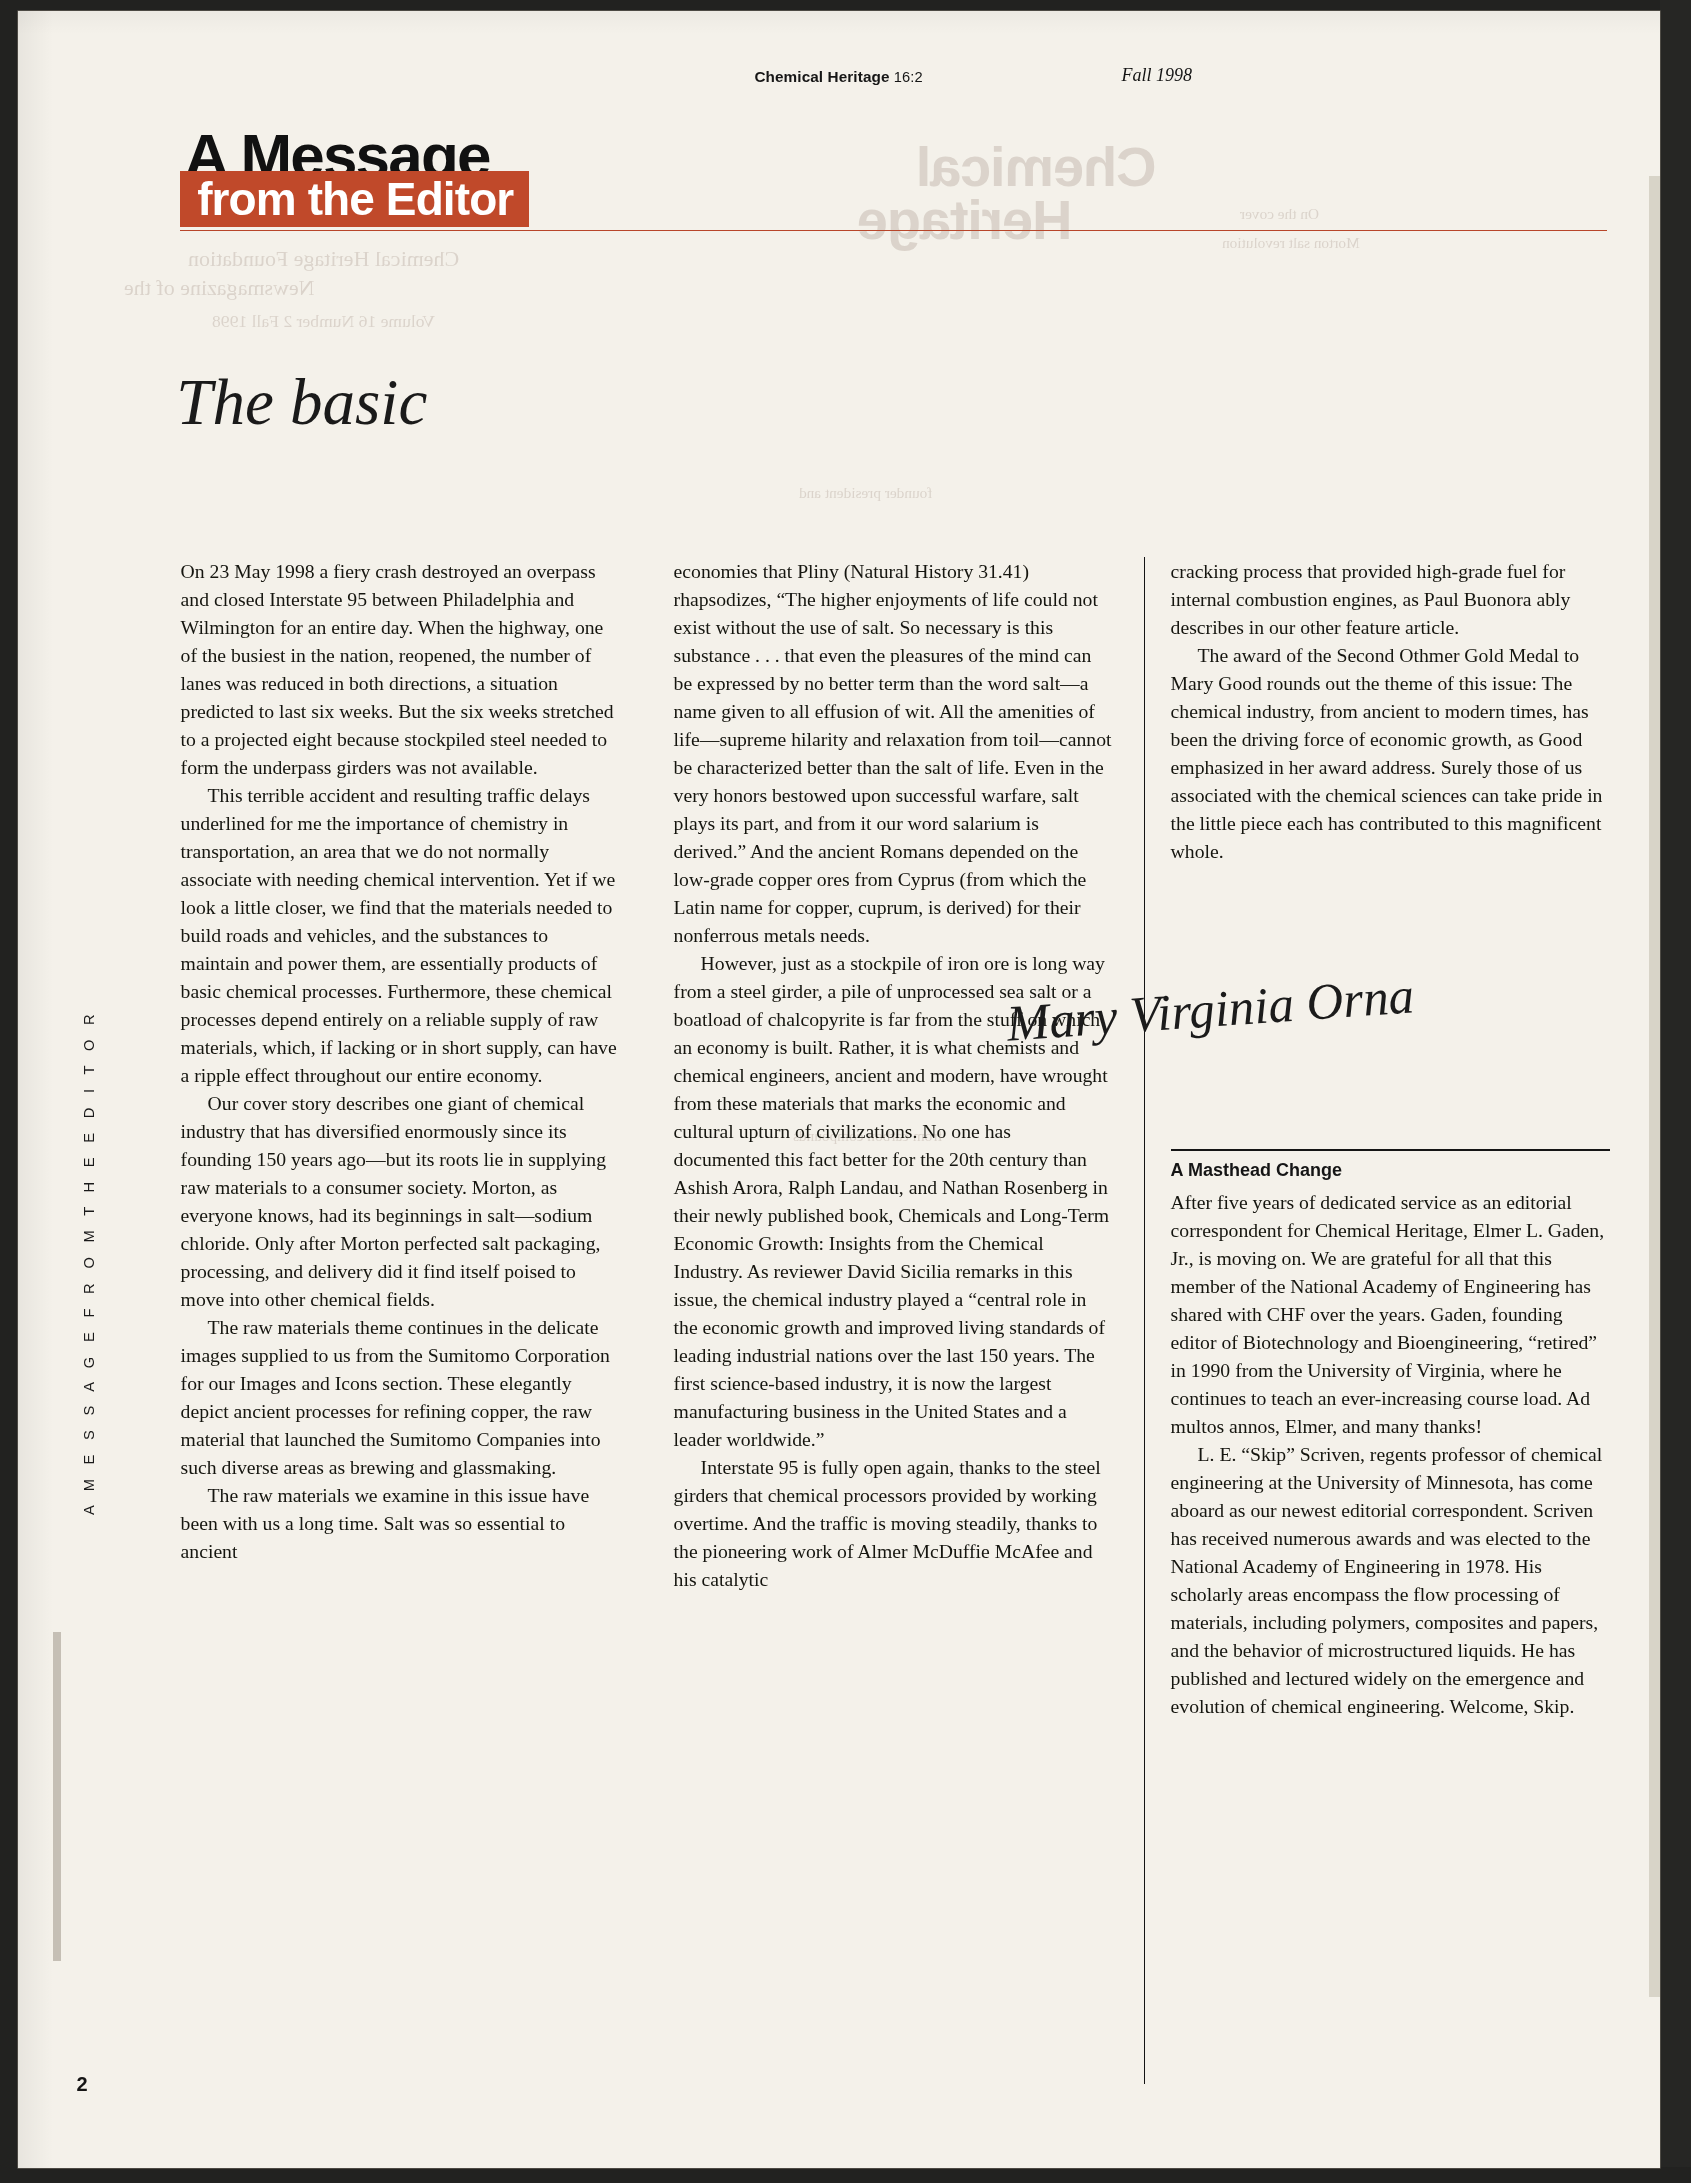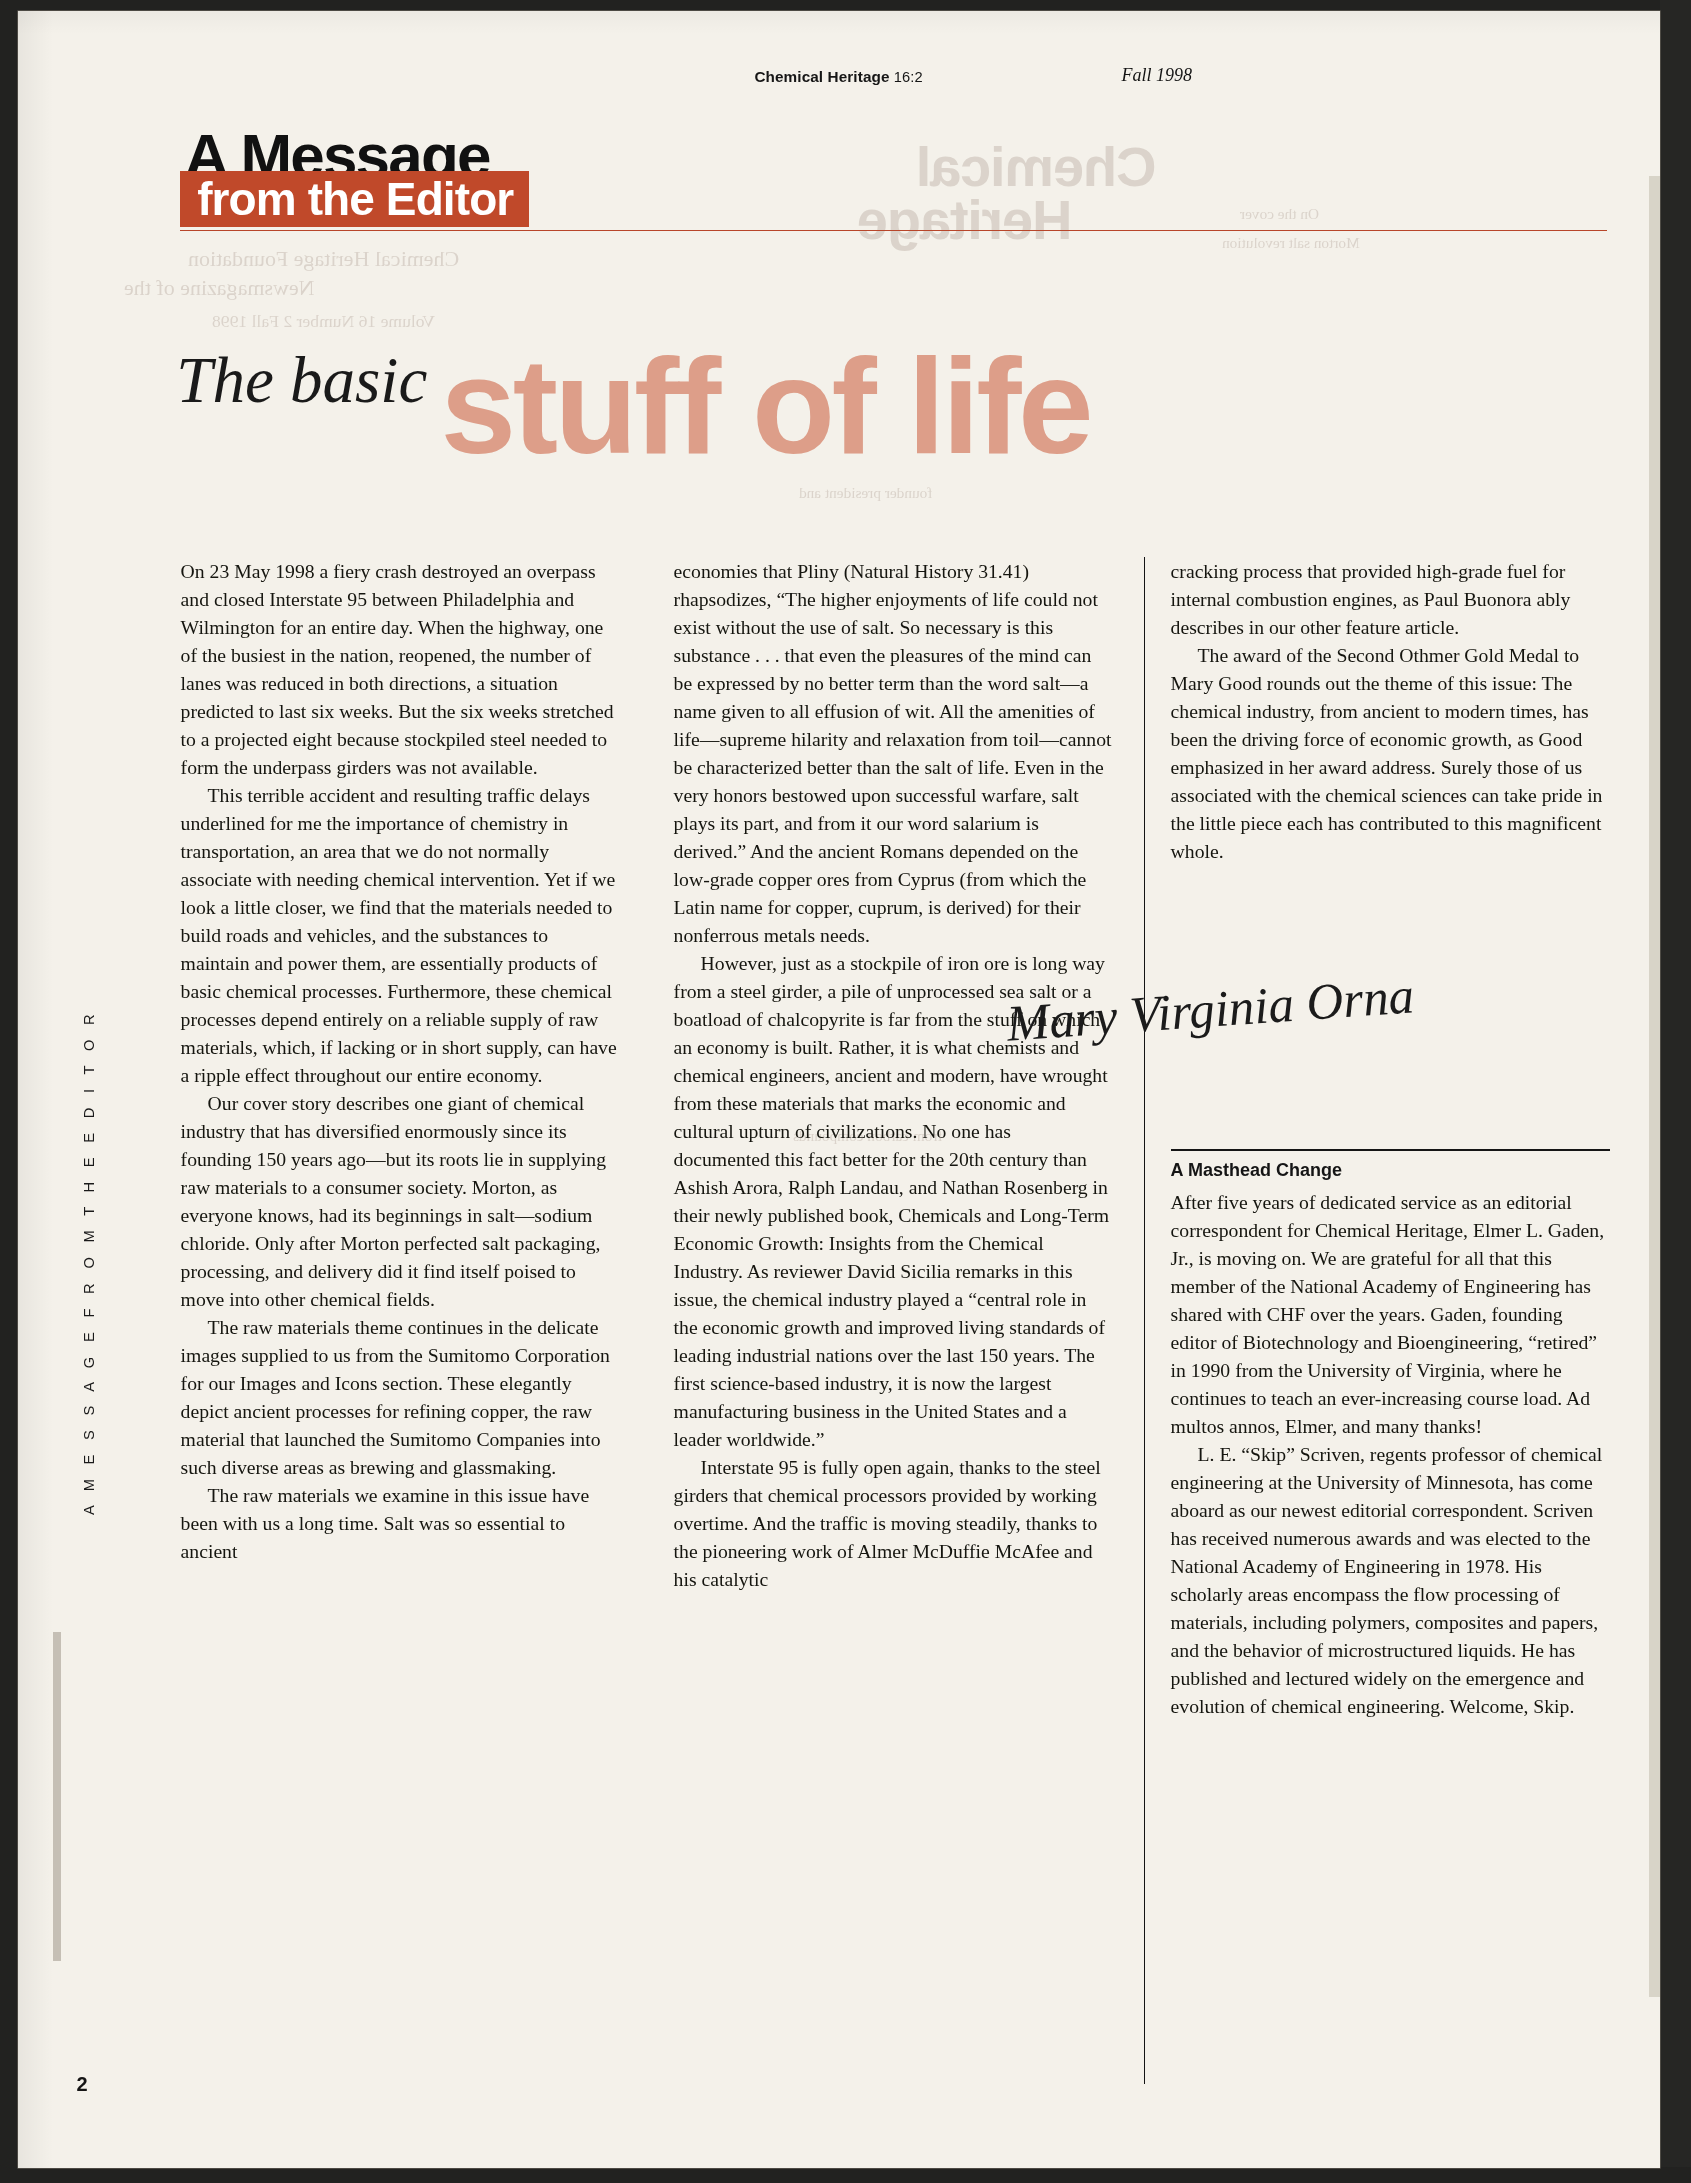--- a/index.html
+++ b/index.html
@@ -172,21 +172,21 @@
   .headline-wrap {
     position: absolute;
     top: 329px;
     left: 147px;
     width: 1457px;
     height: 194px;
   }
   .headline-script {
     position: absolute;
     left: 11.7px;
-    top: 3px;
+    top: 25px;
     font-family: "Liberation Serif", serif;
     font-style: italic;
     font-size: 65px;
     color: #1a1a1a;
     letter-spacing: 0px;
     z-index: 3;
   }
   .headline-big {
     position: absolute;
     left: 276px;
@@ -334,21 +334,20 @@
     </div>
     <div class="issue-date">Fall 1998</div>
 
     <div class="mast">
       <div class="mast-line1">A Message</div>
       <div class="mast-line2">from the Editor</div>
     </div>
     <div class="mast-rule"></div>
 
     <div class="headline-wrap">
-      <div class="headline-big">stuff of life</div>
       <div class="headline-script">The basic</div>
     </div>
 
     <div class="cols">
       <div class="vrule"></div>
 
       <div class="col c1">
         <p>On 23 May 1998 a fiery crash destroyed an overpass and closed Interstate 95 between Philadelphia and Wilmington for an entire day. When the highway, one of the busiest in the nation, reopened, the number of lanes was reduced in both directions, a situation predicted to last six weeks. But the six weeks stretched to a projected eight because stockpiled steel needed to form the underpass girders was not available.</p>
         <p class="indent">This terrible accident and resulting traffic delays underlined for me the importance of chemistry in transportation, an area that we do not normally associate with needing chemical intervention. Yet if we look a little closer, we find that the materials needed to build roads and vehicles, and the substances to maintain and power them, are essentially products of basic chemical processes. Furthermore, these chemical processes depend entirely on a reliable supply of raw materials, which, if lacking or in short supply, can have a ripple effect throughout our entire economy.</p>
         <p class="indent">Our cover story describes one giant of chemical industry that has diversified enormously since its founding 150 years ago—but its roots lie in supplying raw materials to a consumer society. Morton, as everyone knows, had its beginnings in salt—sodium chloride. Only after Morton perfected salt packaging, processing, and delivery did it find itself poised to move into other chemical fields.</p>

